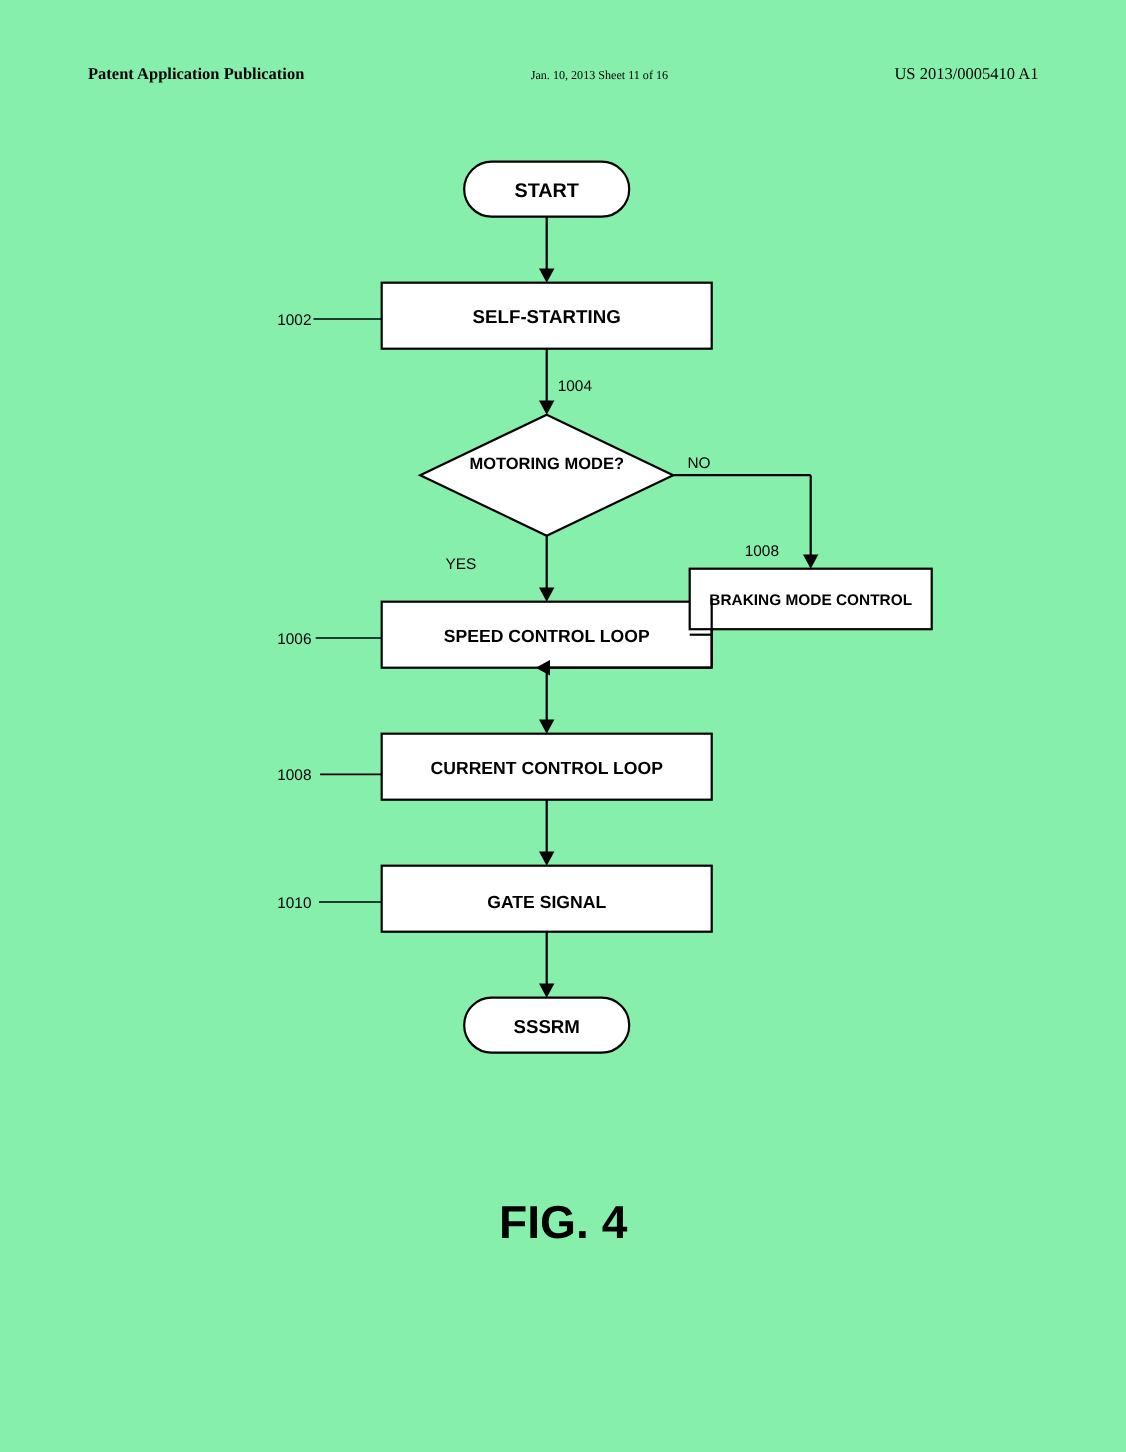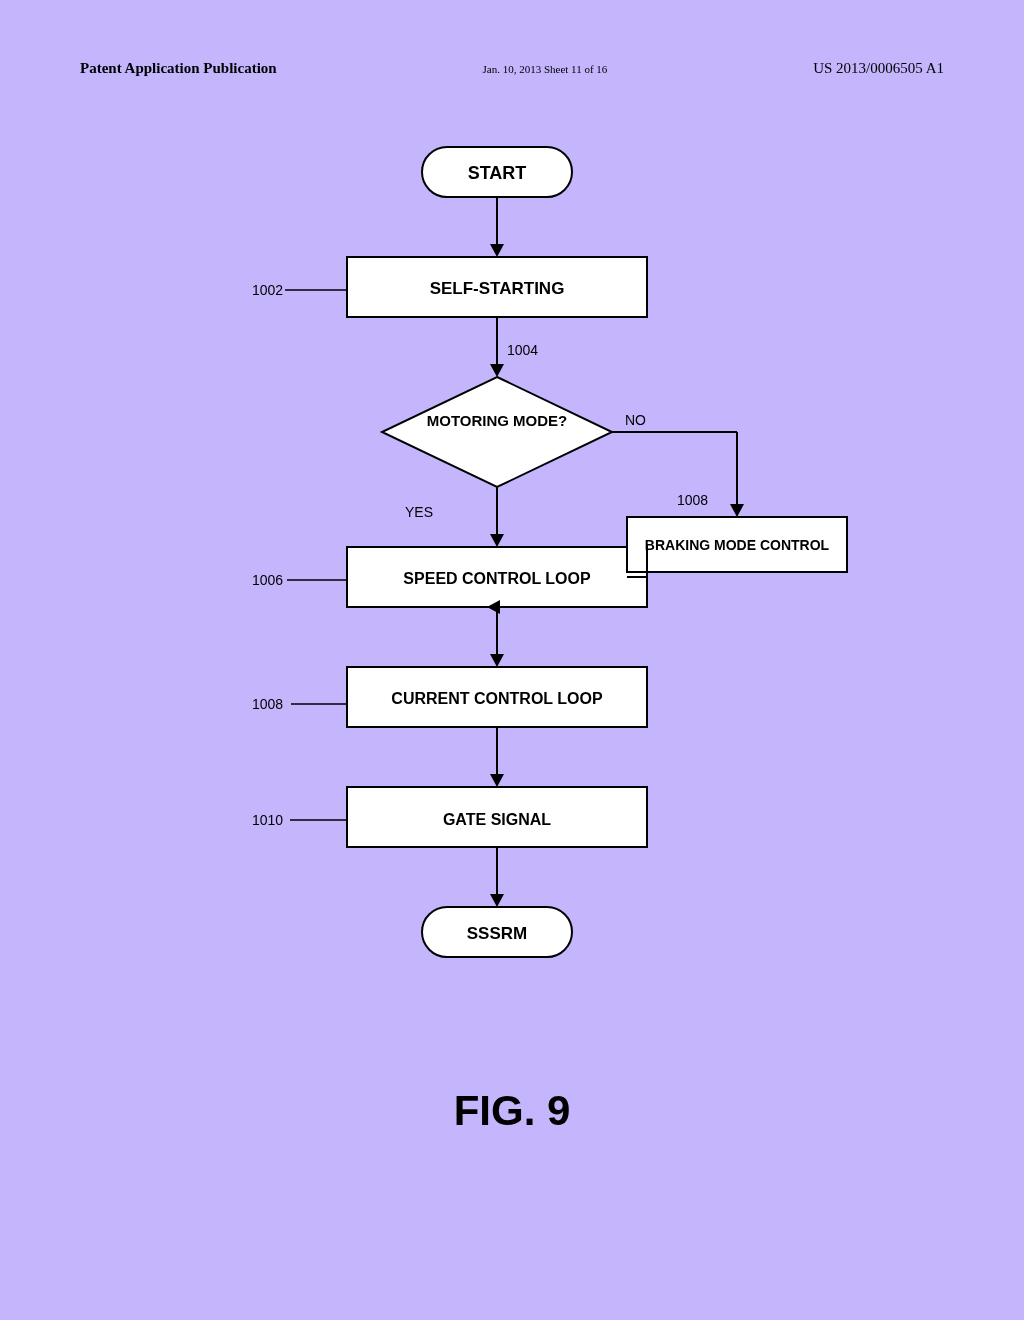--- a/index.html
+++ b/index.html
@@ -8,21 +8,21 @@
       font-family: 'Times New Roman', Times, serif;
       width: 1024px;
       height: 1320px;
       position: relative;
       overflow: hidden;
     }
 
     .page {
       width: 1024px;
       height: 1320px;
-      background: #c4b5fd;
+      background: #86efac;
       position: relative;
       padding: 60px 80px;
     }
 
     
     .header {
       display: flex;
       justify-content: space-between;
       align-items: baseline;
       margin-bottom: 60px;
@@ -55,21 +55,21 @@
     }
   </style>
 </head>
 <body>
 
 <div class="page">
 
   <div class="header">
     <span class="header-left">Patent Application Publication</span>
     <span class="header-center">Jan. 10, 2013  Sheet 11 of 16</span>
-    <span class="header-right">US 2013/0006505 A1</span>
+    <span class="header-right">US 2013/0005410 A1</span>
   </div>
 
   <svg class="flowchart-svg" width="750" height="910" viewBox="0 0 750 910">
 
     <rect x="285" y="10" width="150" height="50" rx="25" ry="25" fill="white" stroke="black" stroke-width="2"></rect>
     <text x="360" y="42" text-anchor="middle" font-family="Arial,sans-serif" font-size="18" font-weight="bold">START</text>
 
     <line x1="360" y1="60" x2="360" y2="110" stroke="black" stroke-width="2"></line>
     <polygon points="353,107 360,120 367,107" fill="black"></polygon>
 
@@ -136,15 +136,15 @@
     <text x="360" y="688" text-anchor="middle" font-family="Arial,sans-serif" font-size="16" font-weight="bold">GATE SIGNAL</text>
 
     <line x1="360" y1="710" x2="360" y2="760" stroke="black" stroke-width="2"></line>
     <polygon points="353,757 360,770 367,757" fill="black"></polygon>
 
     <rect x="285" y="770" width="150" height="50" rx="25" ry="25" fill="white" stroke="black" stroke-width="2"></rect>
     <text x="360" y="802" text-anchor="middle" font-family="Arial,sans-serif" font-size="17" font-weight="bold">SSSRM</text>
 
   </svg>
 
-  <div class="figure-caption">FIG. 9</div>
+  <div class="figure-caption">FIG. 4</div>
 
 </div>
 
 </body></html>

